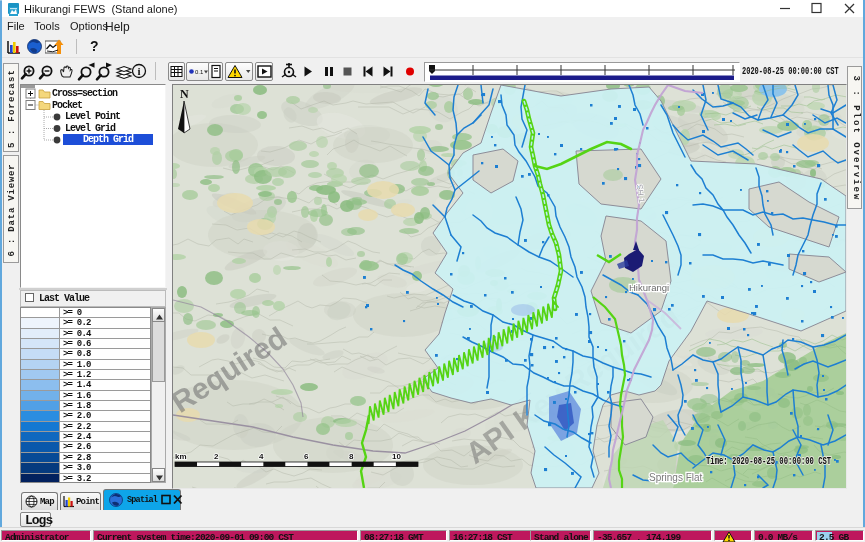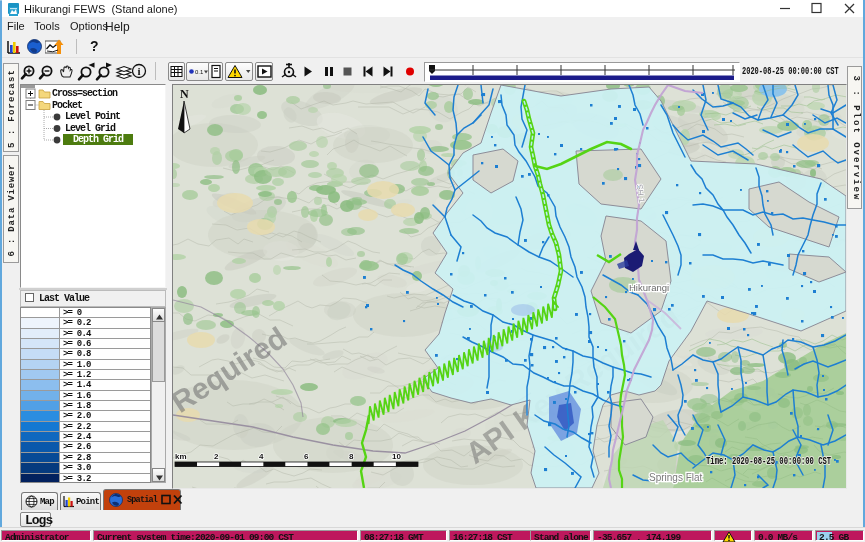--- a/index.html
+++ b/index.html
@@ -186,21 +186,21 @@
 <path d="M19 13.5 L23 13.5 L24.5 15.5 L30 15.5 L30 21.5 L19 21.5 Z"></path>
 </g>
 <circle cx="37" cy="29" r="3.4" fill="#3a3a3a"></circle>
 <circle cx="37" cy="40.5" r="3.4" fill="#3a3a3a"></circle>
 <circle cx="37" cy="52" r="3.4" fill="#3a3a3a"></circle>
 </svg>
 <div class="abs mono" style="left:52px;top:88px">Cross=section</div>
 <div class="abs mono" style="left:52px;top:99.5px">Pocket</div>
 <div class="abs mono" style="left:65px;top:111px">Level Point</div>
 <div class="abs mono" style="left:65px;top:122.5px">Level Grid</div>
-<div class="abs mono" style="left:65px;top:134px;background:#4d7c0f;color:#fff;padding:0 10px;margin-left:-2px">Depth Grid</div>
+<div class="abs mono" style="left:65px;top:134px;background:#1d4ed8;color:#fff;padding:0 20px;margin-left:-2px">Depth Grid</div>
 <div class="abs" style="left:19px;top:288px;width:148px;height:2px;background:#d0d0d0"></div>
 <div class="abs" style="left:20px;top:290px;width:146px;height:17px;background:#f0f0f0;border:1px solid #bbb"></div>
 <div class="abs" style="left:25px;top:293px;width:9px;height:9px;background:#fff;border:1px solid #666"></div>
 <div class="abs mono" style="left:39px;top:293px">Last Value</div>
 <div class="abs" style="left:20px;top:307px;width:131px;height:176px;background:#fff;border:1px solid #8a8a8a;overflow:hidden">
     <div class="lr">
       <div class="sw" style="background:#ffffff"></div>
       <div class="lt">&gt;= 0</div>
     </div>
     <div class="lr">
@@ -1258,21 +1258,21 @@
 <div class="btab" style="left:60px;top:492px;width:41px;height:18px">
 <svg width="12" height="13" style="position:absolute;left:2px;top:2px">
       <line x1="1" y1="11.5" x2="11" y2="11.5" stroke="#111" stroke-width="1.2"></line>
       <line x1="1" y1="11.5" x2="1" y2="1" stroke="#111" stroke-width="1.2"></line>
       <rect x="2.5" y="5" width="2.2" height="6.5" fill="#2244cc"></rect>
       <rect x="5" y="2.5" width="2.2" height="9" fill="#eecc00"></rect>
       <rect x="7.5" y="6" width="2.2" height="5.5" fill="#cc1111"></rect>
     </svg>
 <span style="position:absolute;left:15px;top:4px">Point</span>
   </div>
-<div class="btab" style="left:103px;top:489px;width:78px;height:21px;background:#c2410c">
+<div class="btab" style="left:103px;top:489px;width:78px;height:21px;background:#0ea5e9">
 <svg width="14" height="14" style="position:absolute;left:5px;top:3px">
       <circle cx="7" cy="7" r="6.5" fill="#2a6fd8"></circle>
       <path d="M2 4.5 Q5 2 8 3.5 Q10.5 4.8 12 3 Q9.5 0.8 6.5 1 Q3.5 1.5 2 4.5 Z" fill="#0d2f73"></path>
       <path d="M3 9.5 Q6 8 9 9.8 Q11 11 9 12.6 Q5 13.6 3 9.5 Z" fill="#0d2f73"></path>
       <circle cx="7" cy="7" r="6.5" fill="none" stroke="#0a2a66" stroke-width="0.7"></circle>
     </svg>
 <span style="position:absolute;left:23px;top:5px;font-size:8.5px">Spatial</span>
 <svg width="22" height="12" style="position:absolute;left:57px;top:4px">
       <rect x="1" y="1.5" width="8" height="8" fill="none" stroke="#111" stroke-width="1.6"></rect>
       <line x1="13" y1="1.5" x2="20.5" y2="9.5" stroke="#111" stroke-width="1.8"></line>

